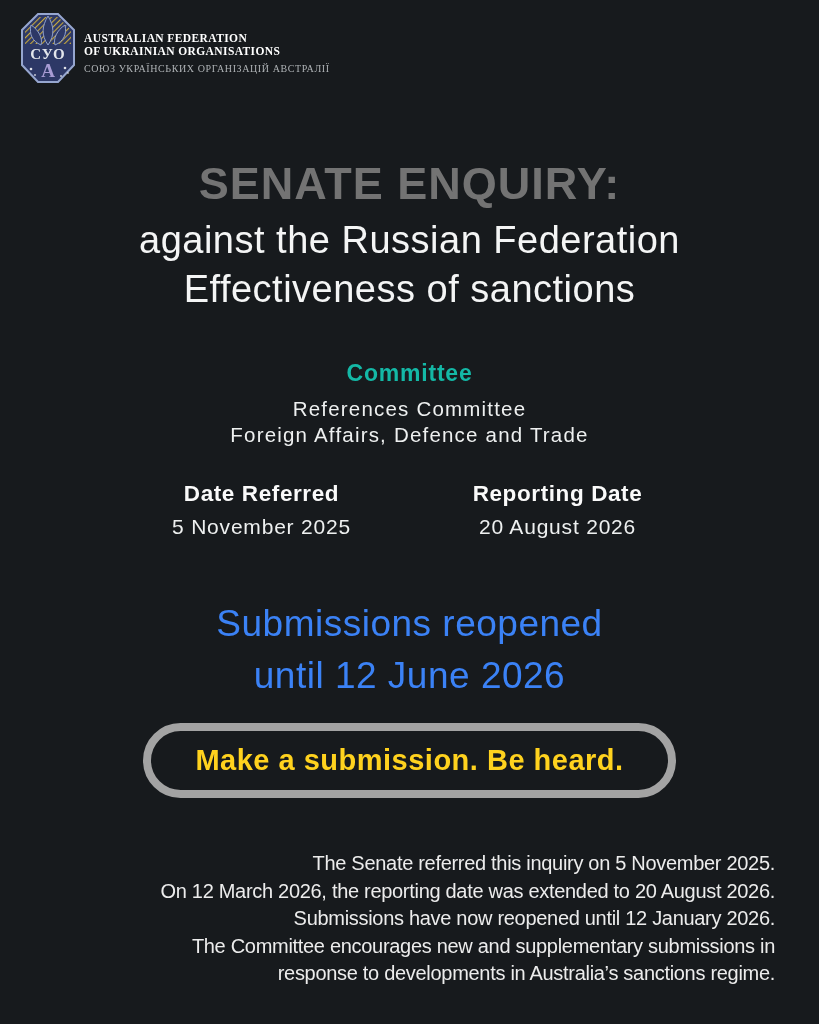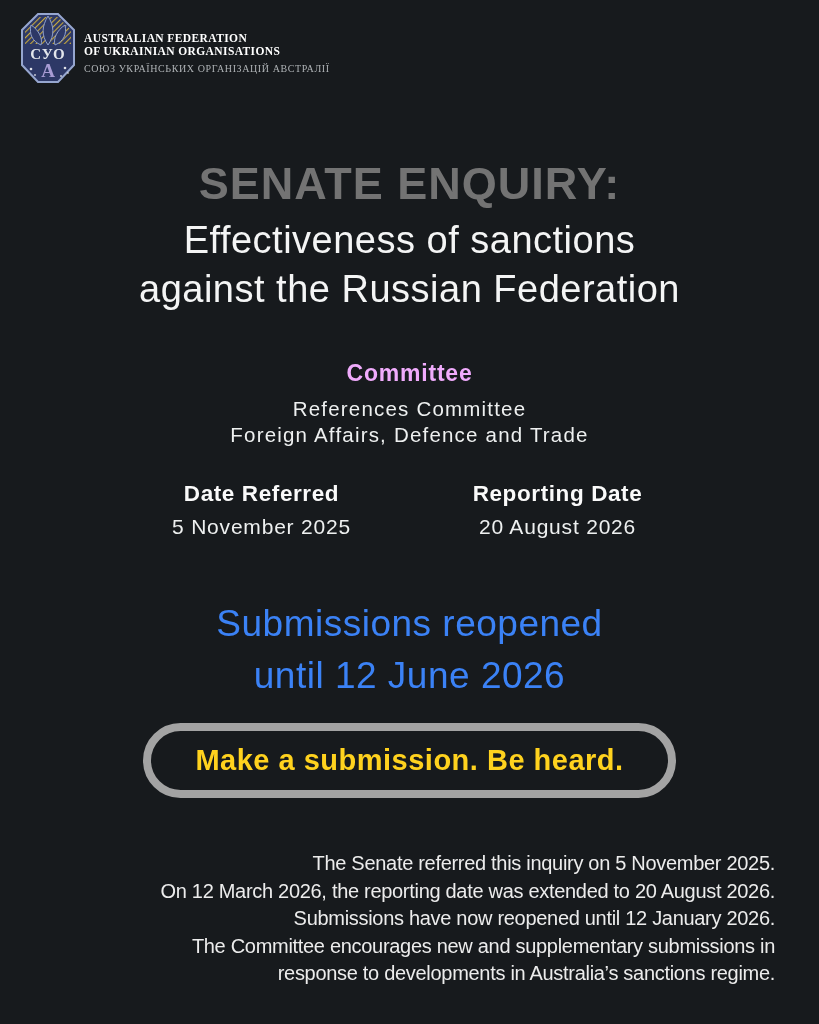--- a/index.html
+++ b/index.html
@@ -63,21 +63,21 @@
     line-height: 49px;
     letter-spacing: 0.5px;
     color: #f4f5f5;
   }
 
   .committee { top: 360px; }
   .committee-label {
     font-size: 23px;
     font-weight: 700;
     letter-spacing: 0.8px;
-    color: #f0abfc;
+    color: #14b8a6;
   }
   .committee-name {
     margin-top: 9px;
     font-size: 20.5px;
     line-height: 26px;
     letter-spacing: 1.2px;
     color: #eef0f0;
   }
 
   .dates {
@@ -171,22 +171,22 @@
     <div class="org-names">
       <div class="org-en">AUSTRALIAN FEDERATION</div>
       <div class="org-en">OF UKRAINIAN ORGANISATIONS</div>
       <div class="org-uk">СОЮЗ УКРАЇНСЬКИХ ОРГАНІЗАЦІЙ АВСТРАЛІЇ</div>
     </div>
   </header>
 
   <h1 class="center-sec title">SENATE ENQUIRY:</h1>
 
   <div class="center-sec subtitle">
+    <div>against the Russian Federation</div>
     <div>Effectiveness of sanctions</div>
-    <div>against the Russian Federation</div>
   </div>
 
   <section class="center-sec committee">
     <div class="committee-label">Committee</div>
     <div class="committee-name">
       <div>References Committee</div>
       <div>Foreign Affairs, Defence and Trade</div>
     </div>
   </section>
 

